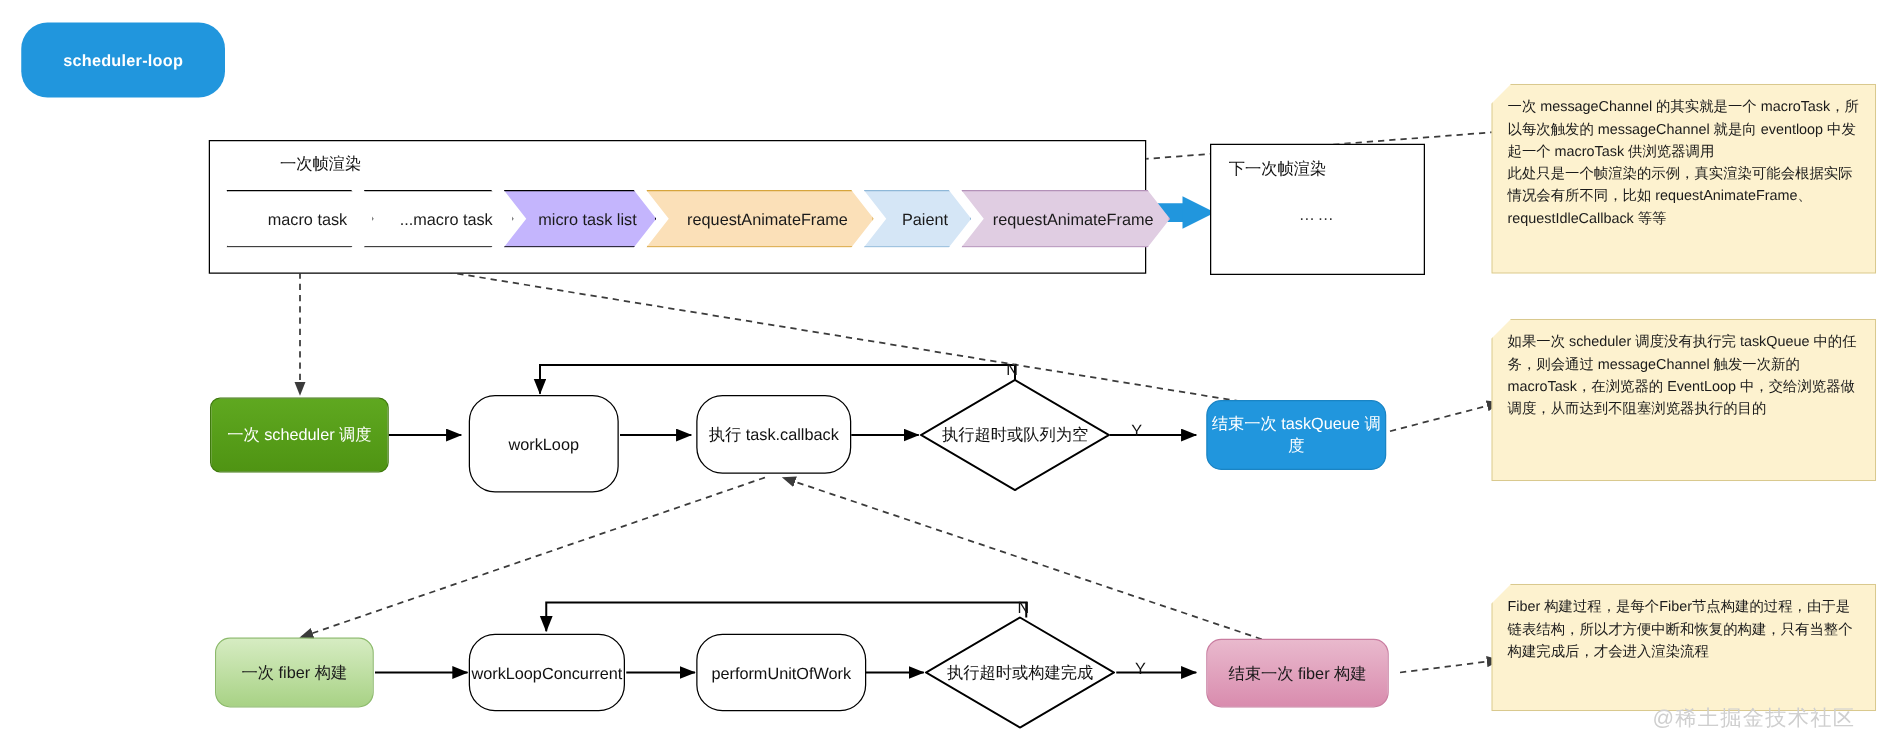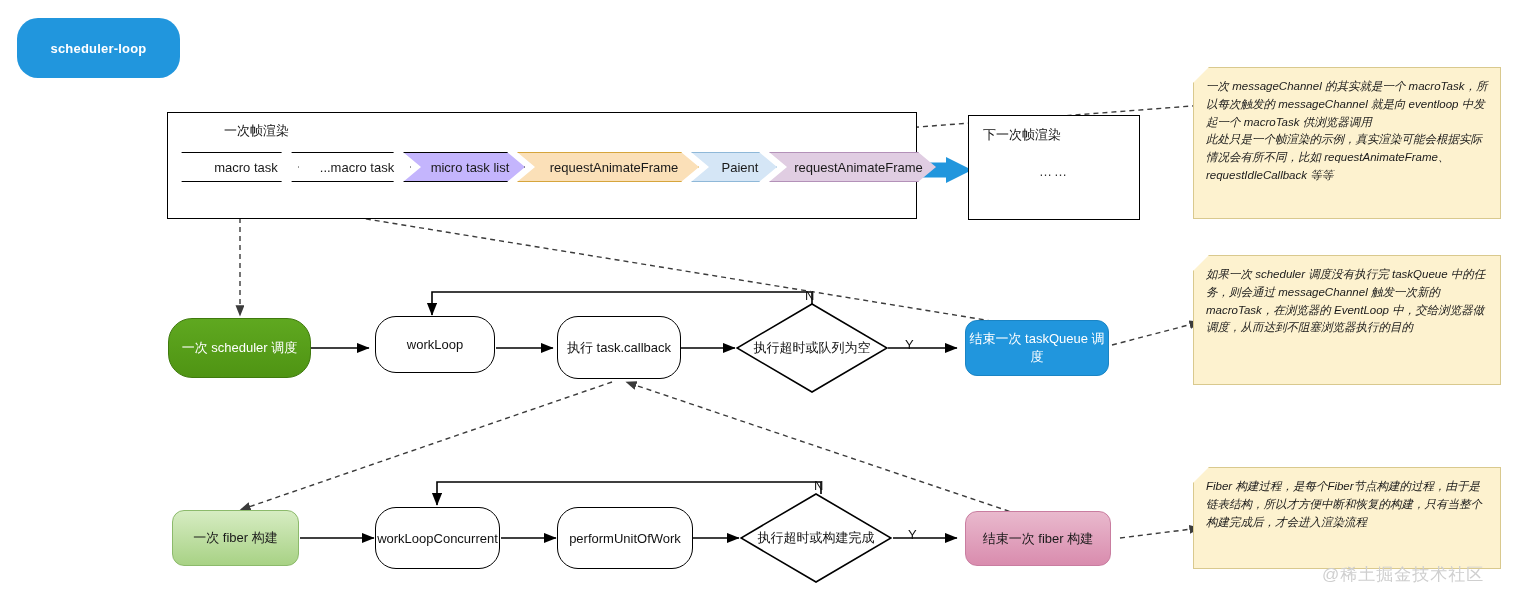--- a/index.html
+++ b/index.html
@@ -47,21 +47,21 @@
   }
   .frame-caption{
     position:absolute;
     font-size:13px;
     color:#111;
   }
 
   
   .chev{
     position:absolute;
-    height:30px;
+    height:46px;
     display:flex;
     align-items:center;
     justify-content:center;
     font-size:13px;
     color:#1a1a1a;
     box-sizing:border-box;
     -webkit-clip-path:polygon(0 0, calc(100% - 18px) 0, 100% 50%, calc(100% - 18px) 100%, 0 100%, 18px 50%);
     clip-path:polygon(0 0, calc(100% - 18px) 0, 100% 50%, calc(100% - 18px) 100%, 0 100%, 18px 50%);
   }
   .chev .lbl{padding-left:12px;}
@@ -90,21 +90,21 @@
   
   .proc{
     border:1.6px solid #000;
     background:#fff;
     font-size:13px;
     color:#111;
   }
   .rounded-green{
     background:linear-gradient(#5fa820,#4f9413);
     border:1.2px solid #3f7a0d;
-    border-radius:24px;
+    border-radius:8px;
     color:#ffffff;
     font-size:13px;
     align-items:center;
   }
   .rounded-blue{
     background:#2196dd;
     border:1.2px solid #1a84c4;
     border-radius:12px;
     color:#ffffff;
     font-size:13px;
@@ -148,21 +148,21 @@
     background:#fdf2cf;
     border:1px solid #d9c98e;
     box-sizing:border-box;
     font-size:11.5px;
     line-height:1.55;
     color:#1a1a1a;
     padding:10px 12px 10px 12px;
     -webkit-clip-path:polygon(16px 0, 100% 0, 100% 100%, 0 100%, 0 16px);
     clip-path:polygon(16px 0, 100% 0, 100% 100%, 0 100%, 0 16px);
   }
-  .note p{margin:0;font-style:italic;}
+  .note p{margin:0;}
 
   .watermark{
     position:absolute;
     font-size:17px;
     color:#cfcfcf;
     letter-spacing:1px;
     user-select:none;
   }
 </style>
 </head>
@@ -258,21 +258,21 @@
 
   <div class="next-frame" style="position:absolute;left:968px;top:115px;width:170px;height:103px;">
     <div class="nf-title">下一次帧渲染</div>
     <div class="nf-dots">……</div>
   </div>
 
   <div class="node rounded-green" style="left:168px;top:318px;width:143px;height:60px;">
     <span>一次 scheduler 调度</span>
   </div>
 
-  <div class="node proc" style="left:375px;top:316px;width:120px;height:57px;">
+  <div class="node proc" style="left:375px;top:316px;width:120px;height:78px;">
     <span>workLoop</span>
   </div>
 
   <div class="node proc" style="left:557px;top:316px;width:124px;height:63px;">
     <span>执行 task.callback</span>
   </div>
 
   <div class="diamond-wrap" style="left:736px;top:303px;width:152px;height:90px;">
     <svg width="152" height="90" viewBox="0 0 152 90">
       <polygon points="76,1 151,45 76,89 1,45" fill="#ffffff" stroke="#000" stroke-width="1.6"></polygon>

